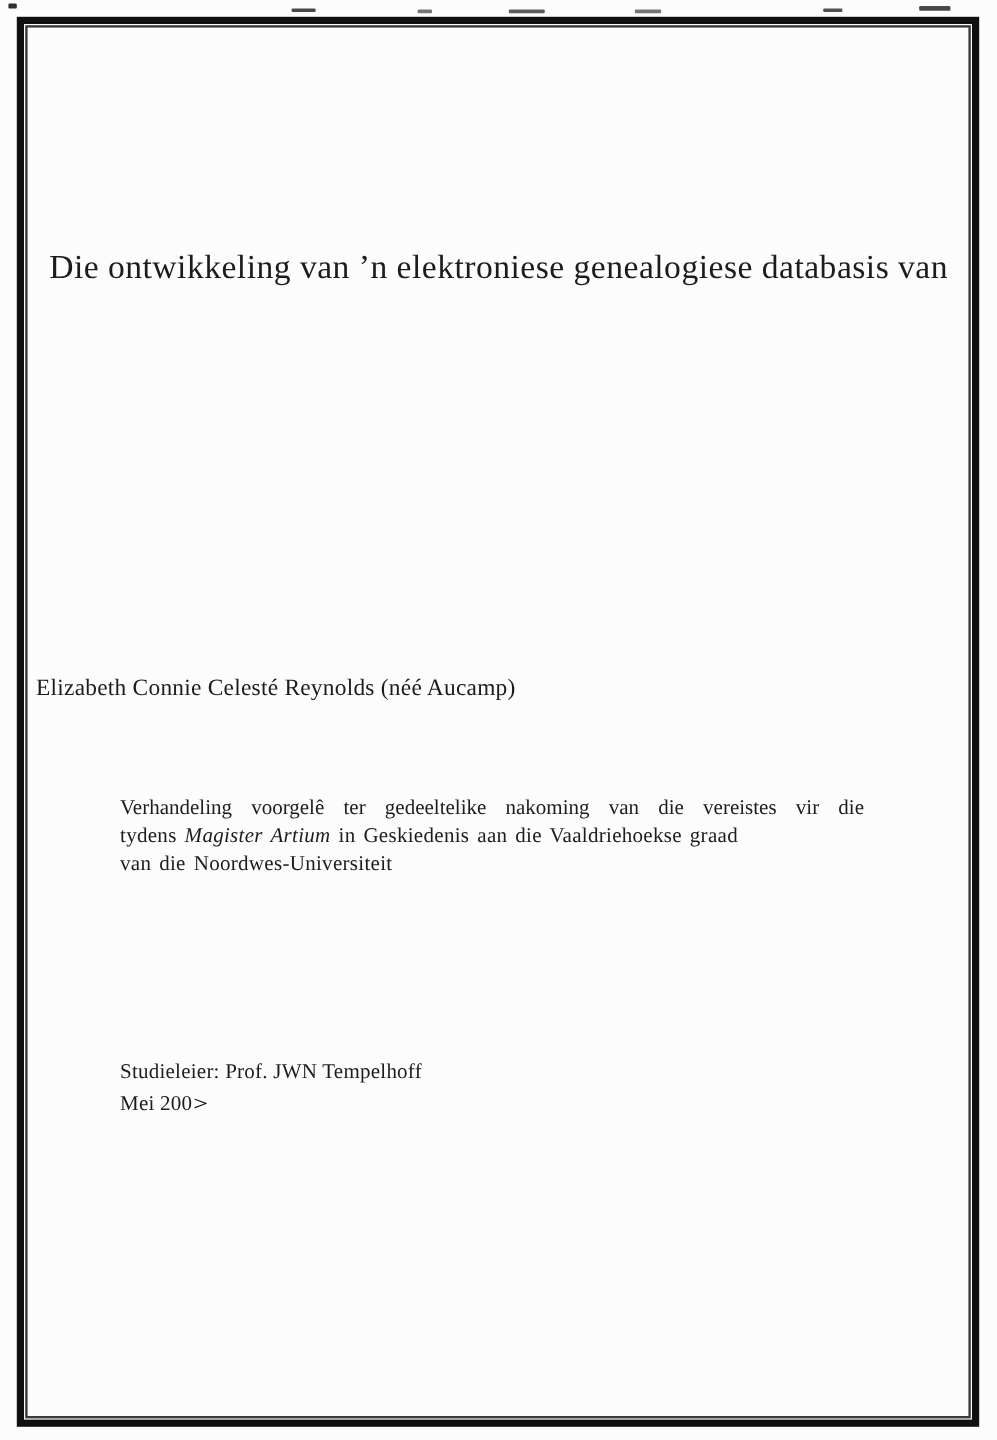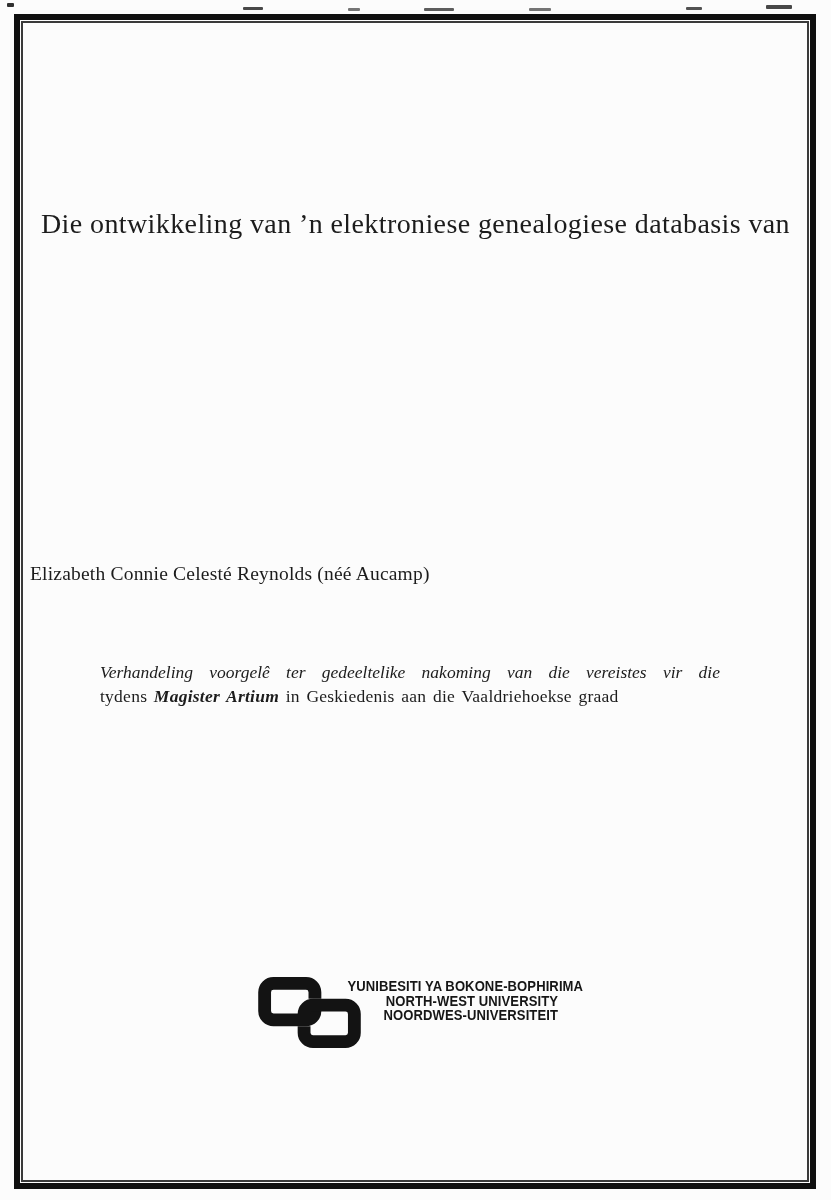--- a/index.html
+++ b/index.html
@@ -66,27 +66,26 @@
   .statement {
     position: absolute;
     left: 100px; top: 661px;
     width: 620px;
     font-size: 17.5px;
     line-height: 23.5px;
   }
   .statement .st-justify {
     text-align: justify;
     text-align-last: justify;
-    font-style: italic;
   }
   .statement .st-line {
     letter-spacing: 0.25px;
     word-spacing: 2px;
   }
-  .statement i { font-style: italic; font-weight: bold; }
+  .statement i { font-style: italic; }
   .supervisor-block {
     position: absolute;
     left: 100px; top: 879px;
     font-size: 17.5px;
     line-height: 27px;
     letter-spacing: 0.2px;
   }
   .date-glyph {
     font-weight: bold;
     display: inline-block;
@@ -139,28 +138,22 @@
   <div class="title-block">
     <div>Die ontwikkeling van ’n elektroniese genealogiese databasis van</div>
   </div>
 
 
   <div class="author">Elizabeth Connie Celesté Reynolds (néé Aucamp)</div>
 
   <div class="statement">
     <div class="st-justify">Verhandeling voorgelê ter gedeeltelike nakoming van die vereistes vir die</div>
     <div class="st-line"><span>tydens </span><i>Magister Artium</i><span> in Geskiedenis aan die Vaaldriehoekse graad</span></div>
+    <div class="st-line">van die Noordwes-Universiteit</div>
   </div>
 
+  <div class="supervisor-block">
+    <div>Studieleier: Prof. JWN Tempelhoff</div>
+    <div><span>Mei 200</span><span class="date-glyph">&gt;</span></div>
+  </div>
 
-  <div class="logo">
-    <svg class="logo-mark" width="103" height="71" viewBox="0 0 104 72" aria-hidden="true">
-      <path d="M 57.5 34.5 A 9 9 0 0 1 48.5 43.5 L 15.5 43.5 A 9 9 0 0 1 6.5 34.5 L 6.5 15.5 A 9 9 0 0 1 15.5 6.5 L 48.5 6.5 A 9 9 0 0 1 57.5 15.5 L 57.5 22" fill="none" stroke="#131313" stroke-width="13"></path>
-      <path d="M 46.5 50 L 46.5 56.5 A 9 9 0 0 0 55.5 65.5 L 88.5 65.5 A 9 9 0 0 0 97.5 56.5 L 97.5 37.5 A 9 9 0 0 0 88.5 28.5 L 55.5 28.5 A 9 9 0 0 0 46.5 37.5" fill="none" stroke="#131313" stroke-width="13"></path>
-    </svg>
-    <div class="logo-text">
-      <div>YUNIBESITI YA BOKONE-BOPHIRIMA</div>
-      <div>NORTH-WEST UNIVERSITY</div>
-      <div>NOORDWES-UNIVERSITEIT</div>
-    </div>
-  </div>
 
 </div>
 
 </body></html>

